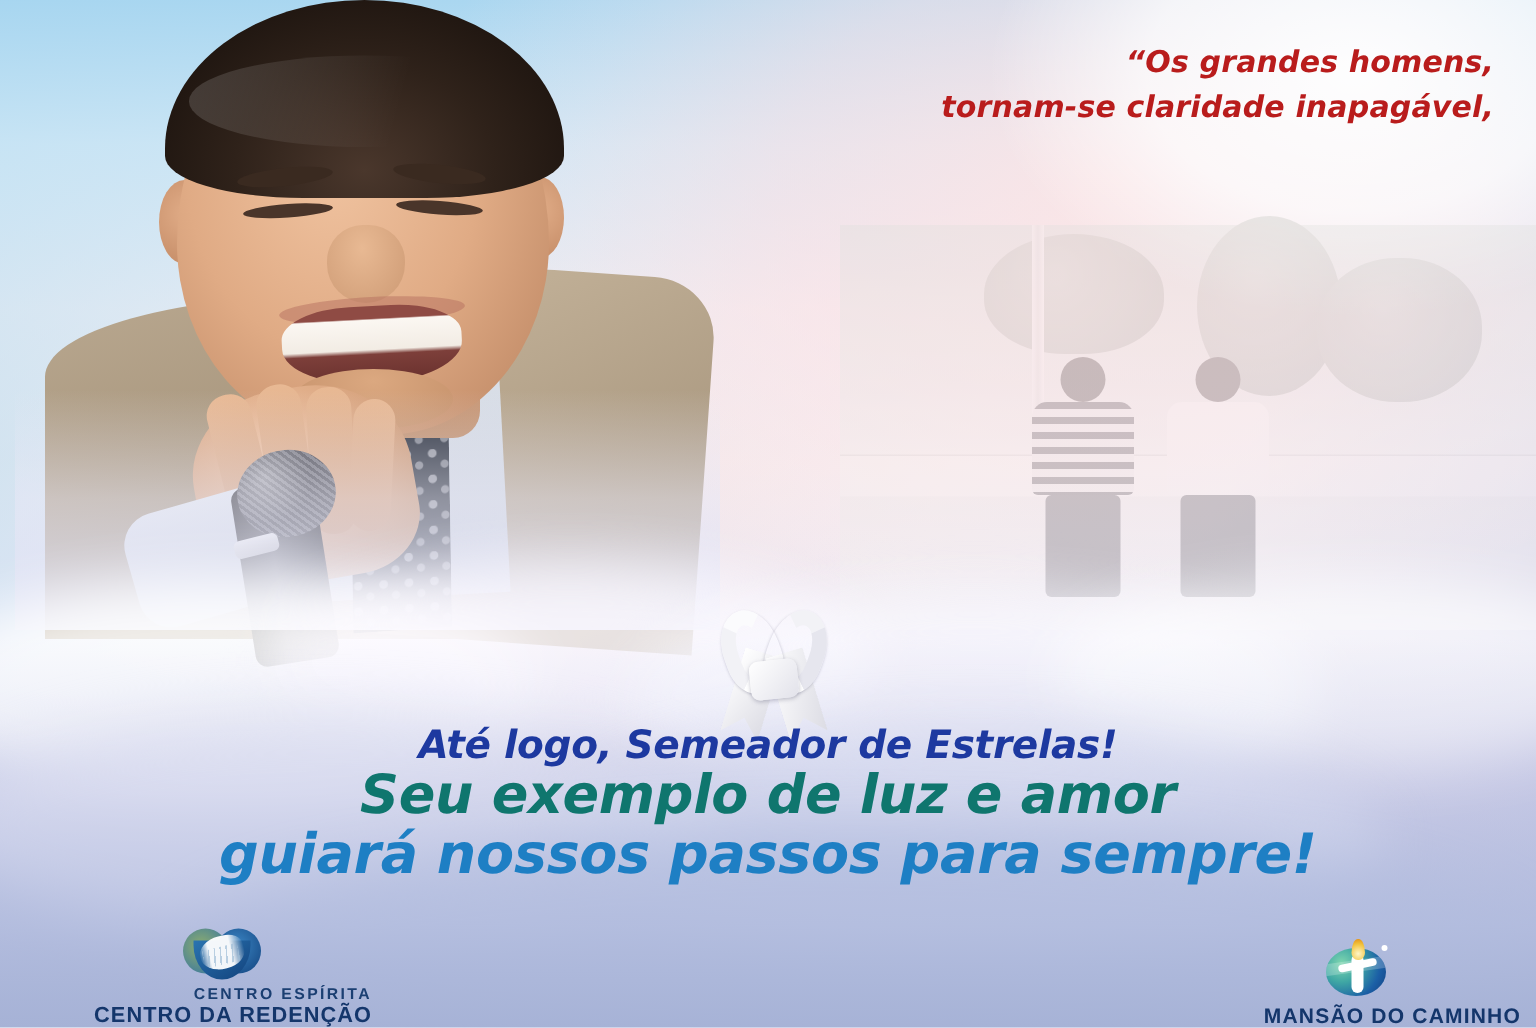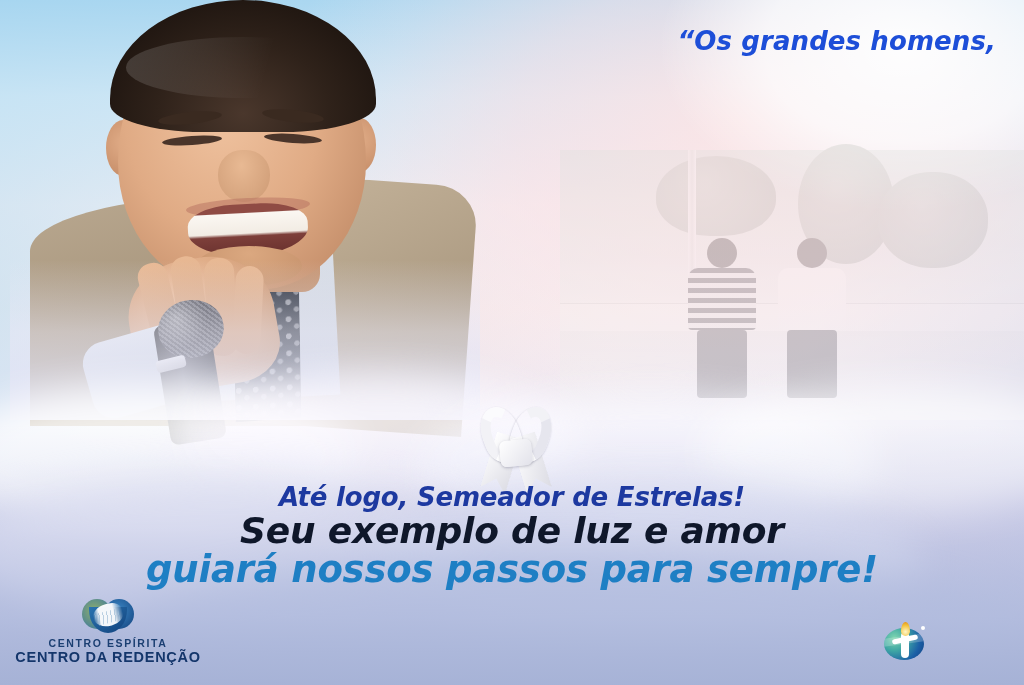--- a/index.html
+++ b/index.html
@@ -200,22 +200,22 @@
   }
 
   
   .quote{
     position:absolute; right:28px; top:26px; width:560px;
     text-align:right;
   }
   .quote-line{
     font-family:"DejaVu Sans", sans-serif;
     font-style:italic; font-weight:700;
-    font-size:26px; line-height:30px;
-    color:#1d4ed8;
+    font-size:20px; line-height:30px;
+    color:#b91c1c;
     letter-spacing:.1px;
     white-space:nowrap;
   }
   .quote-credit{
     margin-top:12px;
     font-family:"DejaVu Sans", sans-serif;
     font-style:italic; font-weight:700;
     font-size:14.5px; color:#1d3a5c;
     letter-spacing:.2px;
   }
@@ -248,25 +248,25 @@
     position:absolute;left:0;right:0;top:484px;text-align:center;
   }
   .hl{
     font-family:"DejaVu Sans", sans-serif;
     font-style:italic;font-weight:700;
     line-height:1.07;
     letter-spacing:-.2px;
     white-space:nowrap;
   }
   .hl1{font-size:26px;color:#1d39a0;}
-  .hl2{font-size:36px;color:#0f172a;}
+  .hl2{font-size:36px;color:#0f766e;}
   .hl3{font-size:37px;color:#1e7fc4;}
 
   
-  .logo{position:absolute;bottom:20px;text-align:center;}
+  .logo{position:absolute;bottom:0;text-align:right;margin-left:40px;}
   .logo-left{left:8px;width:200px;}
   .logo-right{right:10px;width:220px;}
 
   .mark-heart{
     width:52px;height:34px;margin:0 auto 4px;position:relative;
   }
   .mark-heart .hl-lobe,.mark-heart .hr-lobe{
     position:absolute;top:0;width:30px;height:30px;border-radius:50%;
   }
   .mark-heart .hl-lobe{left:0;background:radial-gradient(circle at 40% 40%,#8fae6e,#2a6ea8);}
@@ -397,20 +397,21 @@
       <div class="cl c3"></div>
     <div class="cl c4"></div>
       <div class="cl c5"></div>
       <div class="cl c6"></div>
     <div class="cl c7"></div>
     <div class="cloud-fade"></div>
   </div>
 
   <div class="quote">
     <div class="quote-line">“Os grandes homens,</div>
+    <div class="quote-line">tornam-se claridade inapagável,</div>
   </div>
 
   <div class="ribbon">
     <div class="rb-tailL"></div>
     <div class="rb-tailR"></div>
     <div class="rb-loopL"></div>
     <div class="rb-loopR"></div>
     <div class="rb-knot"></div>
   </div>
 
@@ -432,15 +433,16 @@
   </div>
 
   <div class="logo logo-right">
     <div class="mark-globe">
       <div class="orb"></div>
       <div class="figure"></div>
       <div class="arms"></div>
       <div class="flame"></div>
       <div class="spark"></div>
     </div>
+    <div class="logo-r1">MANSÃO DO CAMINHO</div>
   </div>
 
 </div>
 
 </body></html>

